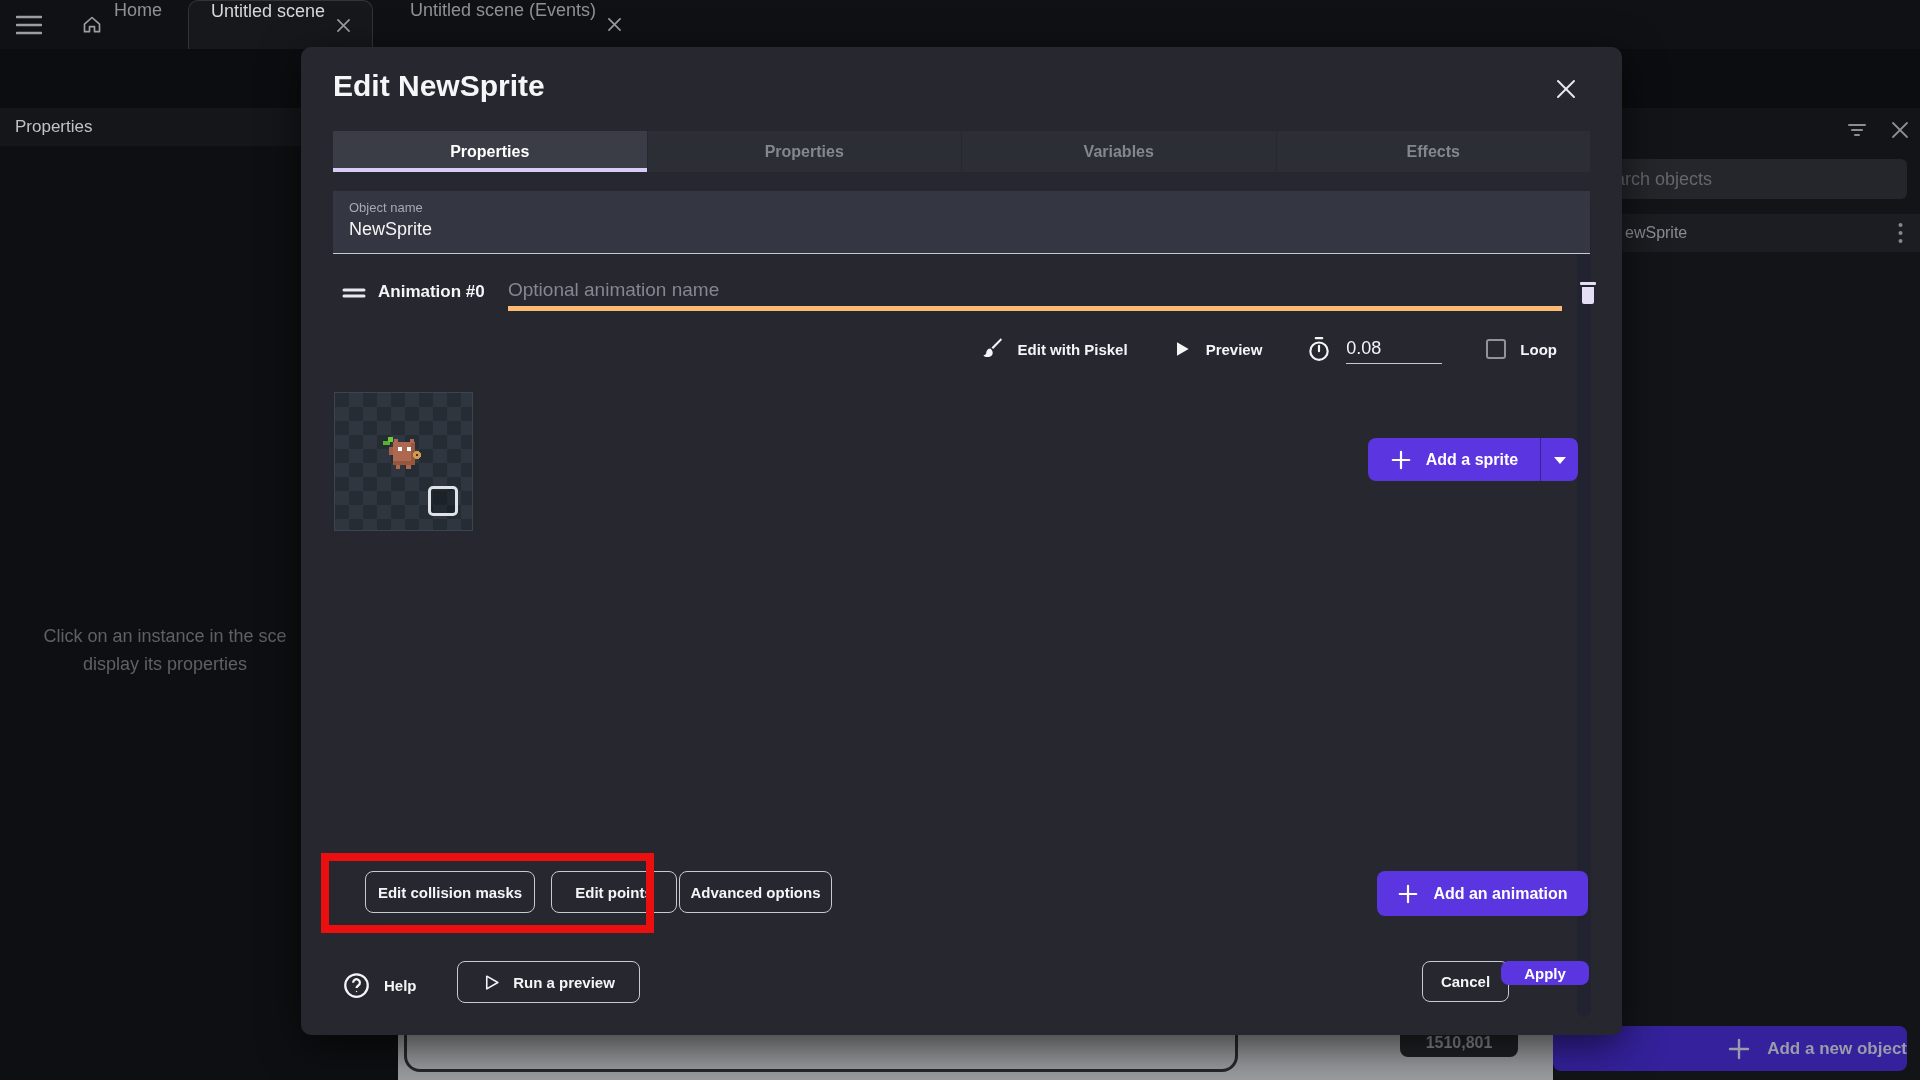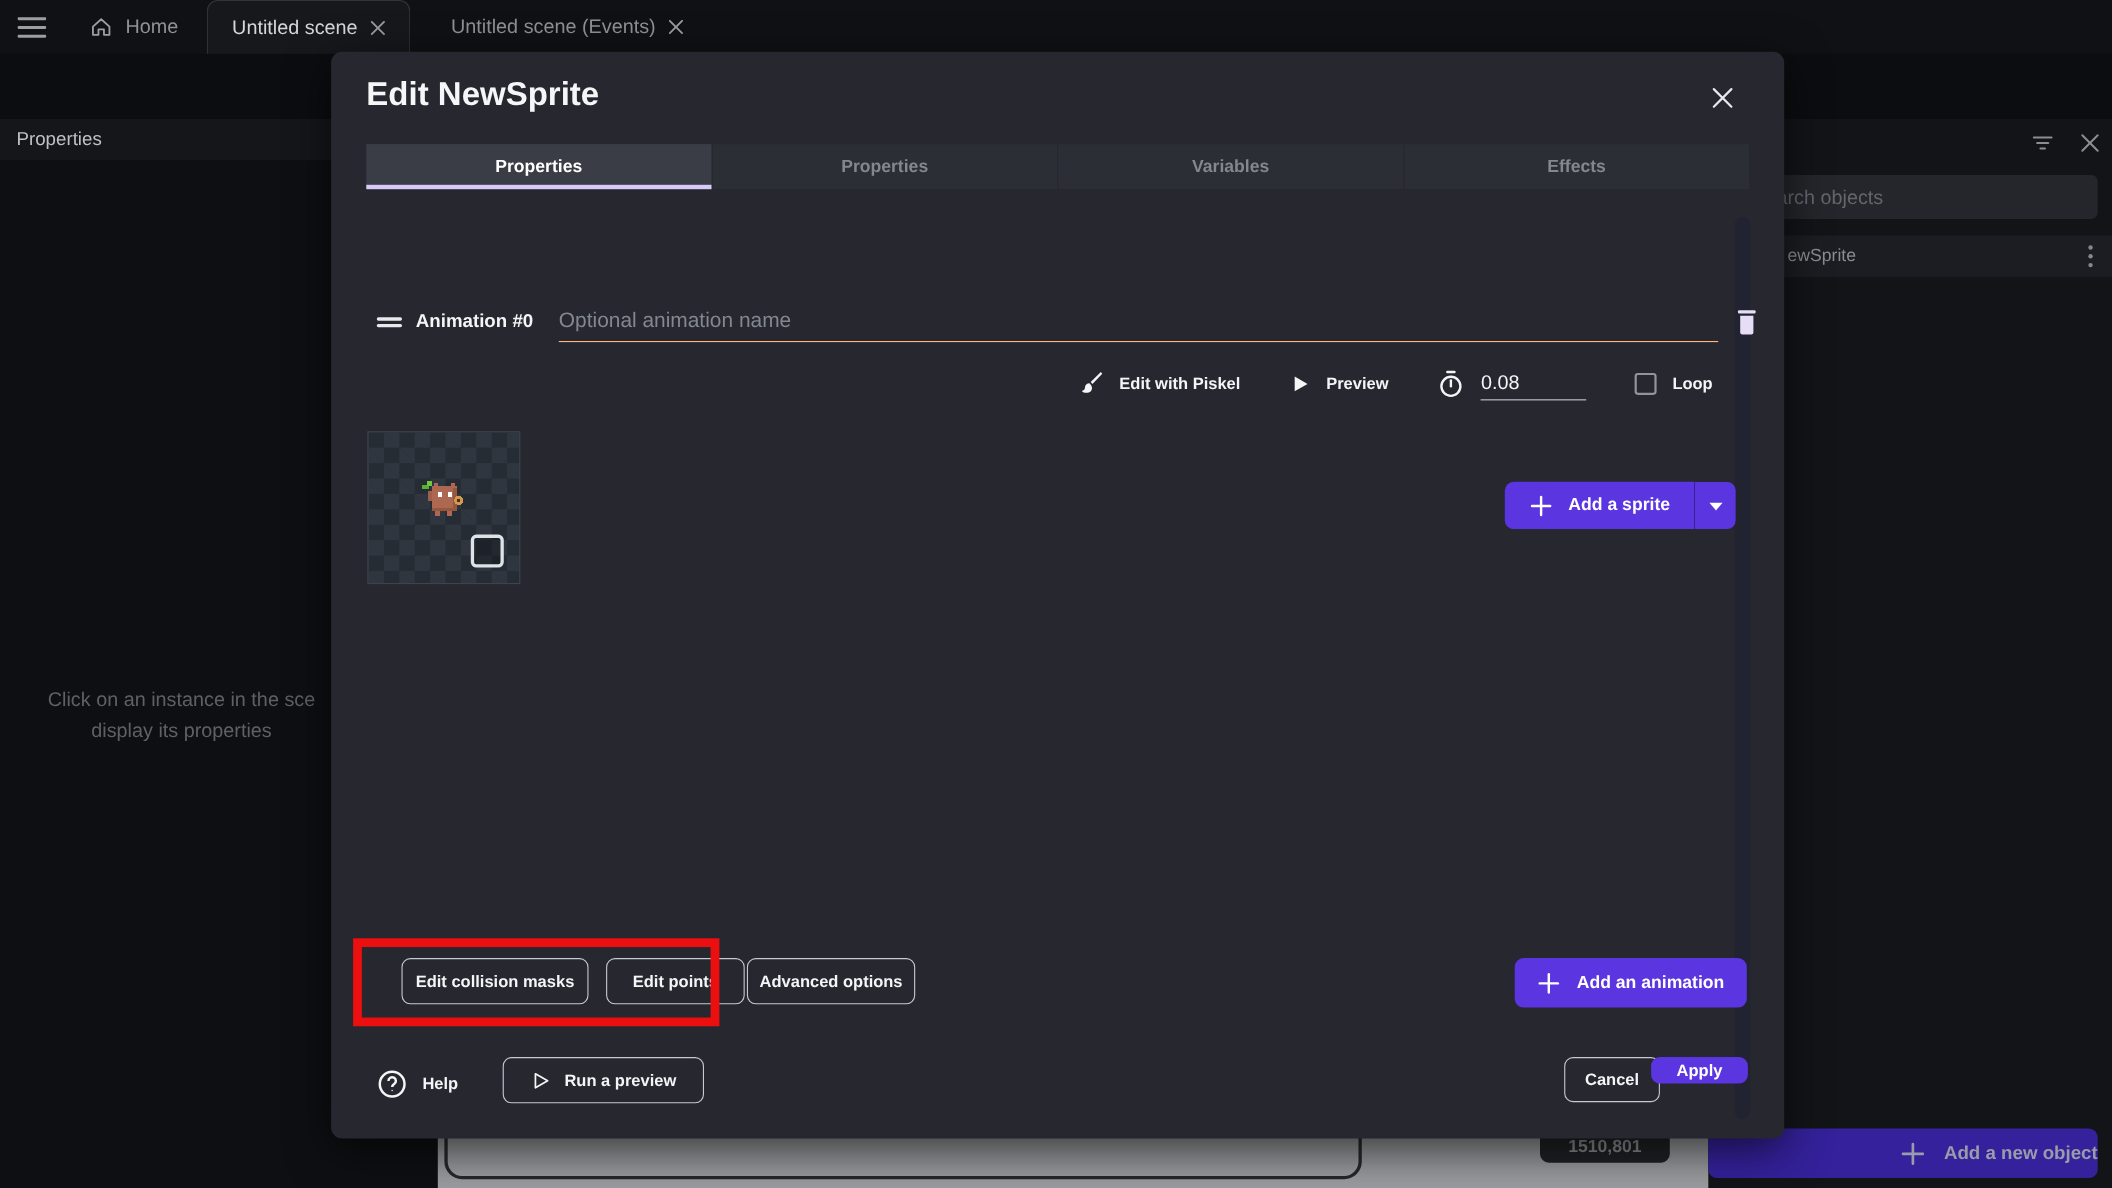--- a/index.html
+++ b/index.html
@@ -6,21 +6,21 @@
   html,body { width:1920px; height:1080px; background:#0a0b0d; overflow:hidden;
               font-family:"Liberation Sans", sans-serif; }
   #screen { position:relative; width:1920px; height:1080px; background:#0c0d10; overflow:hidden; }
   .abs { position:absolute; }
   .ico { display:flex; align-items:center; justify-content:center; }
   svg { display:block; }
 
   
   .topbar { left:0; top:0; width:1920px; height:49px; background:#101114; }
   .hamburger { left:12px; top:12px; width:34px; height:26px; color:#9b9ea4; cursor:pointer; }
-  .tab { position:absolute; top:0; height:49px; display:flex; align-items:center; gap:12px;
+  .tab { position:absolute; top:0; height:49px; display:flex; gap:12px;
          padding:0 22px; color:#8e9196; font-size:18px; }
   .tab-home { left:60px; }
   .tab-active { left:188px; background:#17181c; border:1px solid #33343a; border-bottom:none;
                 border-radius:10px 10px 0 0; color:#d6d7d9; }
   .tab-events { left:388px; border-radius:10px 10px 0 0; }
   .tab .closex { color:#9b9ea4; }
 
   
   .toolbar2 { left:0; top:49px; width:1920px; height:59px; background:#0c0d10; }
   .tb-ico { position:absolute; top:63px; width:30px; height:30px; color:#81858c; cursor:pointer; }
@@ -76,21 +76,21 @@
 
   .field-objname { position:absolute; left:32px; top:144px; width:1257px; height:63px;
                    background:#343641; border-bottom:1px solid #c7cbd1; padding:9px 16px; cursor:text; }
   .field-objname .lbl { color:#a6aab1; font-size:13px; }
   .field-objname .val { color:#f4f5f7; font-size:18px; margin-top:4px; }
 
   .anim-row { position:absolute; left:32px; top:226px; width:1257px; height:42px; }
   .drag-handle { position:absolute; left:8px; top:10px; width:26px; height:20px; color:#e8e9ec; cursor:grab; }
   .anim-label { position:absolute; left:45px; top:9px; color:#f4f5f7; font-size:17px; font-weight:bold; }
   .anim-name-input { position:absolute; left:175px; top:0px; width:1054px; height:38px;
-                     background:transparent; border:none; border-bottom:1px solid #fdba74;
+                     background:transparent; border:none; border-bottom:5px solid #fdba74;
                      color:#e6e8ec; font-size:19px; outline:none; }
   .anim-name-input::placeholder { color:#83878f; }
   .anim-trash { position:absolute; left:1242px; top:6px; width:26px; height:28px; color:#e5def6; cursor:pointer; }
 
   .piskel-row { position:absolute; left:0px; top:284px; width:1256px; height:36px;
                 display:flex; align-items:center; justify-content:flex-end; gap:14px; }
   .piskel-row .lbl { color:#f4f5f7; font-size:15px; font-weight:bold; }
   .gap-lg { width:16px; }
   .fps-input { width:96px; height:30px; background:transparent; border:none;
                border-bottom:1px solid #c7cbd1; color:#f4f5f7; font-size:18px; outline:none; }
@@ -319,20 +319,24 @@
     </div>
     <div class="dlg-scroll"></div>
 
     <div class="dlg-tabs">
       <div class="dlg-tab active">Properties</div>
       <div class="dlg-tab">Properties</div>
       <div class="dlg-tab">Variables</div>
       <div class="dlg-tab">Effects</div>
     </div>
 
+    <div class="field-objname">
+      <div class="lbl">Object name</div>
+      <div class="val">NewSprite</div>
+    </div>
 
     <div class="anim-row">
       <div class="drag-handle ico">
         <svg width="24" height="14" viewBox="0 0 24 14">
             <g stroke="currentColor" stroke-width="3" stroke-linecap="round">
               <line x1="2" y1="4" x2="22" y2="4"></line>
               <line x1="2" y1="10" x2="22" y2="10"></line>
             </g>
           </svg>
       </div>

